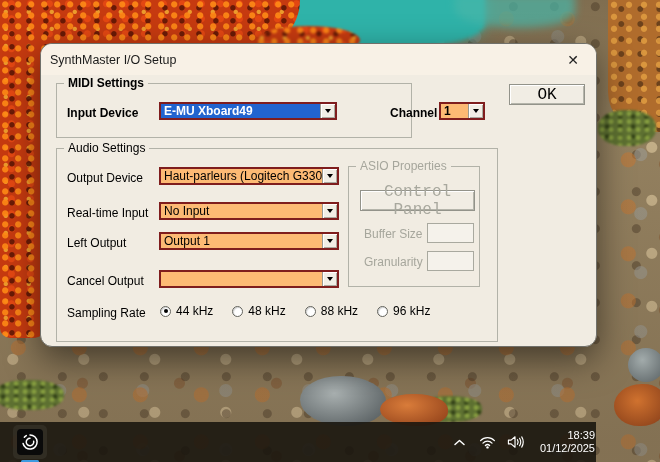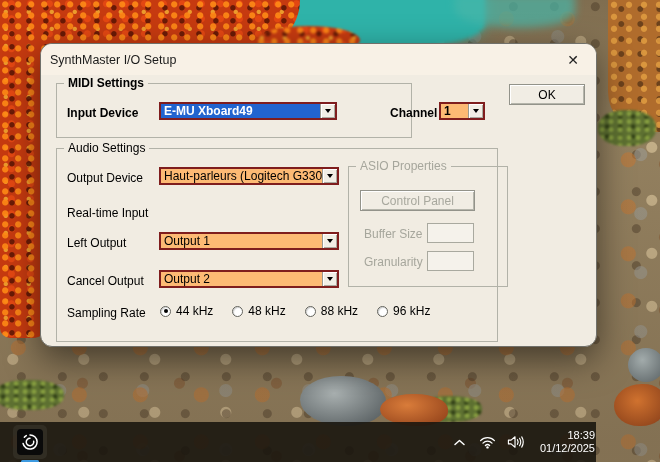--- a/index.html
+++ b/index.html
@@ -67,21 +67,21 @@
   .title { position:absolute; left:9px; top:9px; font-size:12.5px; color:#1b1b1b; white-space:nowrap; }
   .close-btn { position:absolute; right:6px; top:3px; width:34px; height:25px;
     display:flex; align-items:center; justify-content:center; border-radius:5px; cursor:default; }
   .close-glyph { font-size:14px; color:#222; line-height:1; }
 
   .group { position:absolute; border:1px solid #b2b2a8; }
   .group-label { position:absolute; top:-8px; left:7px; background:#f1ece2; padding:0 4px;
     font-size:12px; color:#000; white-space:nowrap; }
   .grp-midi  { left:15px; top:39px;  width:356px; height:55px;font-weight:bold; }
   .grp-audio { left:15px; top:104px; width:442px; height:194px; }
-  .grp-asio  { left:291px; top:17px; width:160px; height:121px; }
+  .grp-asio  { left:291px; top:17px; width:132px; height:121px; }
   .grp-asio .group-label { color:#a6a69c; }
 
   .lbl { position:absolute; font-size:12px; color:#000; white-space:nowrap; }
   .lbl-dis { color:#a6a69c; }
 
   .combo { position:absolute; height:18px; background:#fdba74; border:2px solid #7f1d1d; }
   .combo-value { position:absolute; left:0; top:0; bottom:0; right:15px; display:flex; align-items:center;
     padding-left:3px; font-size:12px; color:#000; white-space:nowrap; overflow:hidden; }
   .combo-sel .combo-value { background:#2164cf; color:#fff; }
   .arrow-btn { position:absolute; right:0; top:0; bottom:0; width:15px; background:#f1eee5;
@@ -109,21 +109,21 @@
   .radio-row { position:absolute; left:103px; top:155px; display:flex; gap:19px; }
   .radio-item { display:flex; align-items:center; gap:5px; font-size:12px; color:#000; white-space:nowrap; }
   .radio-dot { width:11px; height:11px; border-radius:50%; background:#fff; border:1px solid #63635c;
     box-shadow:inset 1px 1px 1px rgba(0,0,0,.18); position:relative; flex:0 0 auto; }
   .radio-dot.checked::after { content:""; position:absolute; left:2.5px; top:2.5px; width:4px; height:4px;
     border-radius:50%; background:#000; }
 
   
   .btn { position:absolute; background:#f1ede4; border:1px solid #93938a;
     box-shadow:inset 1px 1px 0 #fff, inset -1px -1px 0 #b5b5ab;
-    font-family:Liberation Sans, sans-serif; font-size:12px; color:#000; display:flex; align-items:center; justify-content:center; }
+    font-family:Liberation Mono, monospace; font-size:16px; color:#000; display:flex; align-items:center; justify-content:center; }
   .btn-ctrlpanel { left:11px; top:23px; width:115px; height:21px; color:#a8a89e; }
   .field-dis { position:absolute; width:47px; height:20px; background:#f5f2eb; border:1px solid #a9a99f;
     font-size:12px; color:#a6a69c; display:flex; align-items:center; padding-left:3px; }
   .lbl-bufsize { left:15px; top:60px; }
   .fld-bufsize { left:78px; top:56px; }
   .lbl-gran    { left:15px; top:88px; }
   .fld-gran    { left:78px; top:84px; }
 
   .btn-ok     { left:468px; top:40px; width:76px; height:21px; }
   .btn-cancel { left:468px; top:71px; width:76px; height:21px; }
@@ -192,32 +192,37 @@
 
     <span class="lbl lbl-outdev">Output Device</span>
     <div class="combo cmb-outdev">
       <span class="combo-value">Haut-parleurs (Logitech G330 He</span>
       <div class="arrow-btn">
           <i class="tri"></i>
         </div>
     </div>
 
     <span class="lbl lbl-rtin">Real-time Input</span>
+    <div class="combo cmb-rtin">
+      <span class="combo-value">No Input</span>
+      <div class="arrow-btn">
+          <i class="tri"></i>
+        </div>
+    </div>
 
     <span class="lbl lbl-lout">Left Output</span>
     <div class="combo cmb-lout">
       <span class="combo-value">Output 1</span>
       <div class="arrow-btn">
           <i class="tri"></i>
         </div>
     </div>
 
     <span class="lbl lbl-rout">Cancel Output</span>
     <div class="combo cmb-rout">
-      <span class="combo-value">Output 2</span>
       <div class="arrow-btn">
           <i class="tri"></i>
         </div>
     </div>
 
     <span class="lbl lbl-srate">Sampling Rate</span>
     <div class="radio-row">
       <label class="radio-item">
         <span class="radio-dot checked"></span>
         <span>44 kHz</span>

